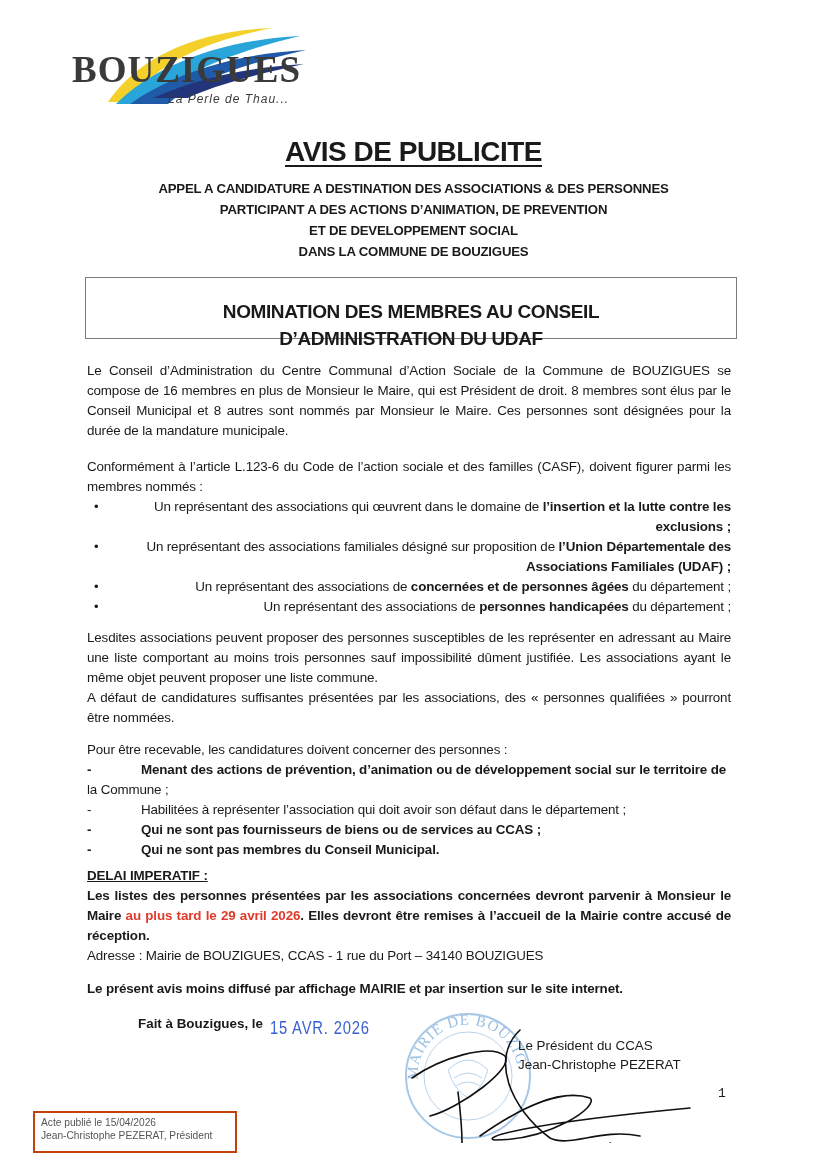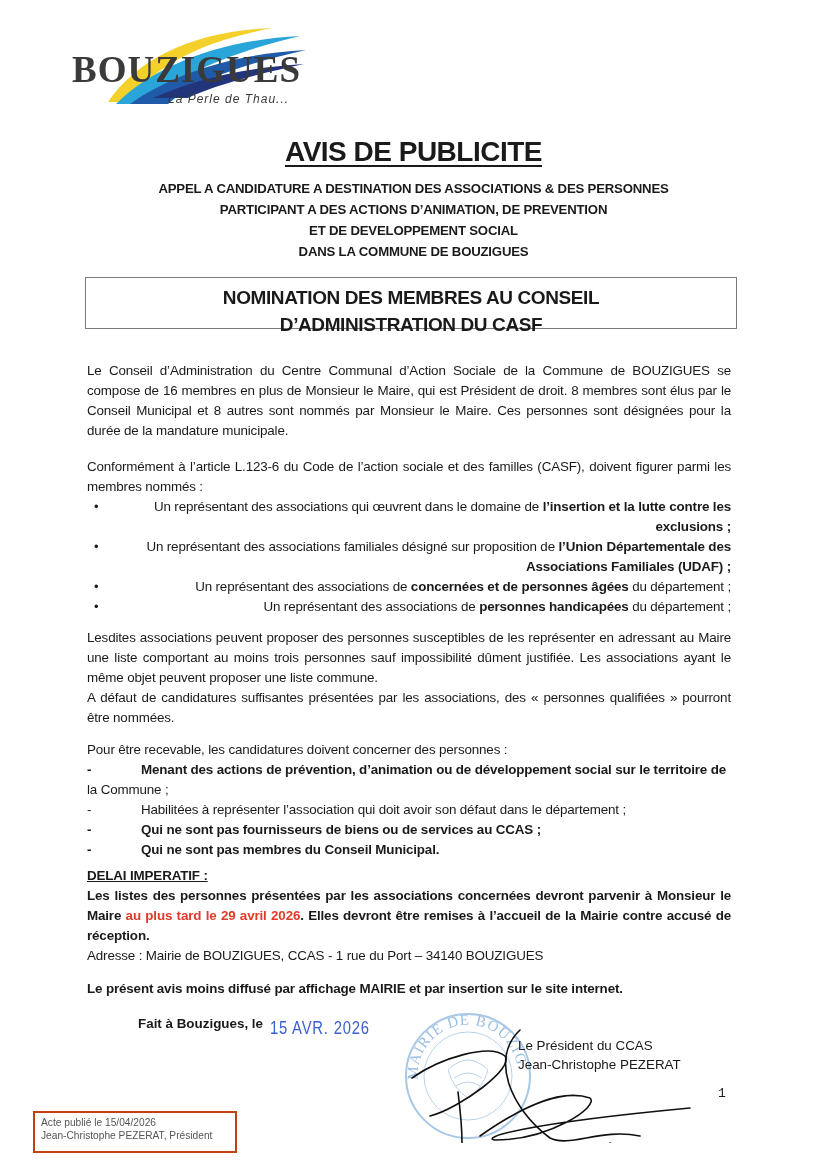--- a/index.html
+++ b/index.html
@@ -16,23 +16,23 @@
               font-style:italic; font-size:12px; color:#3a3a3a; letter-spacing:1px; }
 
   .title { left:0; width:827px; top:136px; text-align:center; }
   .title span { font-family:"Liberation Sans",sans-serif; font-weight:bold; font-size:28px;
                 text-decoration:underline; text-decoration-thickness:2px; text-underline-offset:4px;
                 letter-spacing:-0.5px; color:#1a1a1a; }
 
   .subtitle { left:100px; width:627px; top:178px; text-align:center; font-weight:bold;
               font-size:13.2px; line-height:21px; letter-spacing:-0.2px; }
 
-  .boxed { left:85px; top:277px; width:652px; height:52px; border:1px solid #7a7a7a;
+  .boxed { left:85px; top:277px; width:652px; height:62px; border:1px solid #7a7a7a;
            text-align:center; font-weight:bold; font-size:19px; line-height:27px;
-           letter-spacing:-0.4px; padding-top:6px; box-sizing:border-box; }
+           letter-spacing:-0.4px; padding-top:20px; box-sizing:border-box; }
 
   .para { left:87px; width:644px; font-size:13.4px; line-height:20px; letter-spacing:-0.15px; }
   .justify { text-align:justify; text-align-last:left; }
   .bold { font-weight:bold; }
   .red { color:#e03a2a; font-weight:bold; }
 
   ul.bullets { margin:0; padding:0; list-style:none;text-align:right; }
   ul.bullets li { position:relative; padding-left:31px; }
   ul.bullets li::before { content:"\2022"; position:absolute; left:7px; top:0; font-size:13px; }
 
@@ -74,21 +74,21 @@
 
 <div class="abs subtitle">
   <div>APPEL A CANDIDATURE A DESTINATION DES ASSOCIATIONS &amp; DES PERSONNES</div>
   <div>PARTICIPANT A DES ACTIONS D’ANIMATION, DE PREVENTION</div>
   <div>ET DE DEVELOPPEMENT SOCIAL</div>
   <div>DANS LA COMMUNE DE BOUZIGUES</div>
 </div>
 
 <div class="abs boxed">
   <div>NOMINATION DES MEMBRES AU CONSEIL</div>
-  <div>D’ADMINISTRATION DU CASF</div>
+  <div>D’ADMINISTRATION DU UDAF</div>
 </div>
 
 <div class="abs para justify" style="top:361px;">Le Conseil d’Administration du Centre Communal d’Action Sociale de la Commune de BOUZIGUES se compose de 16 membres en plus de Monsieur le Maire, qui est Président de droit. 8 membres sont élus par le Conseil Municipal et 8 autres sont nommés par Monsieur le Maire. Ces personnes sont désignées pour la durée de la mandature municipale.</div>
 
 <div class="abs para" style="top:457px;">
   <div class="justify">Conformément à l’article L.123-6 du Code de l’action sociale et des familles (CASF), doivent figurer parmi les membres nommés :</div>
   <ul class="bullets">
     <li><span>Un représentant des associations qui œuvrent dans le domaine de </span><span class="bold">l’insertion et la lutte contre les exclusions ;</span><span></span></li>
     <li><span>Un représentant des associations familiales désigné sur proposition de </span><span class="bold">l’Union Départementale des Associations Familiales (UDAF) ;</span><span></span></li>
     <li><span>Un représentant des associations de </span><span class="bold">concernées et de personnes âgées</span><span> du département ;</span></li>

